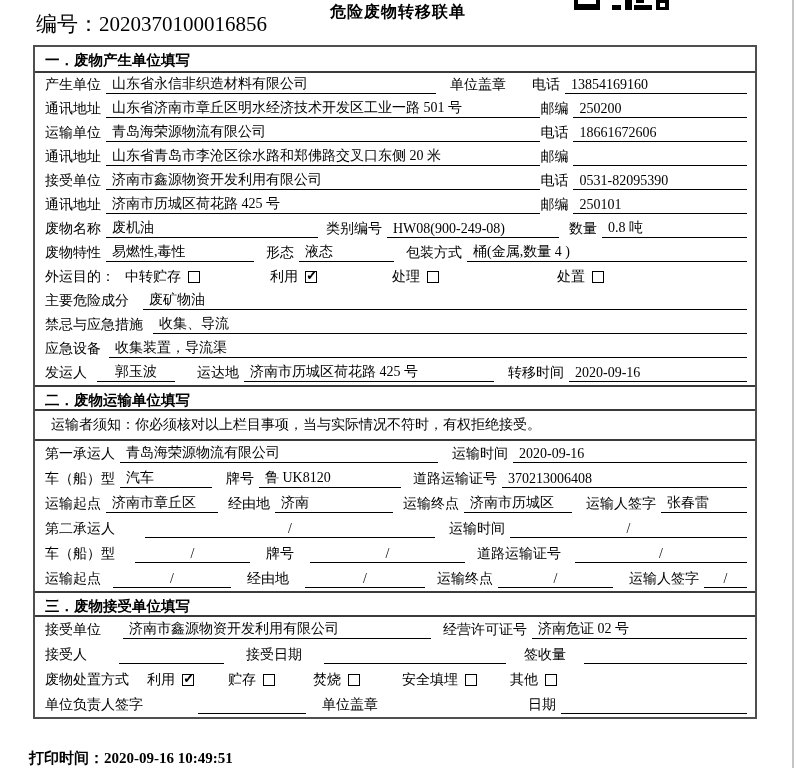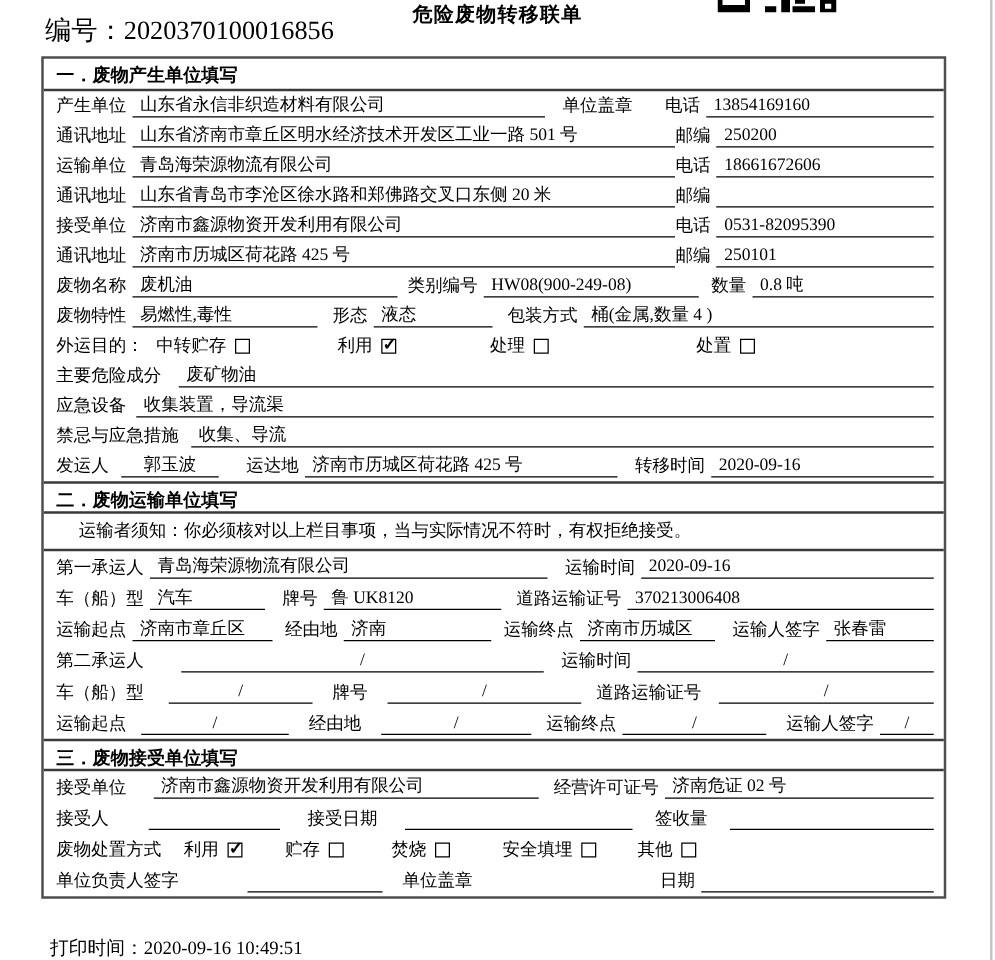--- a/index.html
+++ b/index.html
@@ -19,21 +19,21 @@
     border:2px solid #4f4f4f; background:#fff;
   }
   .sechead {
     font-weight:bold; font-size:14.5px;
     padding:4px 8px 4px 10px; height:26px;
     border-bottom:2px solid #3a3a3a;
   }
   .sechead.banded { border-top:2px solid #3a3a3a; }
   .note {
     height:30px; display:flex; align-items:center;
-    padding:0 28px; border-bottom:2px solid #3a3a3a; white-space:nowrap;
+    padding:0 16px; border-bottom:2px solid #3a3a3a; white-space:nowrap;
   }
   .row {
     display:flex; align-items:flex-end;
     height:24px; padding:0 8px 3px 10px; white-space:nowrap;
   }
   .row.h25 { height:25px; }
   .lbl { white-space:nowrap; }
   .u {
     display:inline-block; border-bottom:1px solid #000;
     padding:0 2px 0 6px; margin-left:5px; min-height:17px; white-space:nowrap;
@@ -45,21 +45,21 @@
   .cb {
     display:inline-block; width:12px; height:12px;
     border:1.5px solid #000; margin-left:7px; position:relative;
     vertical-align:-1px;
   }
   .cb.checked::after {
     content:"✓"; position:absolute; left:0px; top:-5px;
     font-size:14px; font-weight:bold; color:#000;
   }
   .opt { display:inline-flex; align-items:center; }
-  .print-time { position:absolute; left:40px; top:749px; font-size:15px; white-space:nowrap; }
+  .print-time { position:absolute; left:29px; top:749px; font-size:15px; white-space:nowrap;font-weight:bold; }
 </style>
 </head>
 <body>
 
 <div class="doc-no"><span>编号：</span><span>2020370100016856</span></div>
 
 <div class="title">危险废物转移联单</div>
 
 <svg class="qr" width="96" height="10" viewBox="0 0 96 10">
   <rect x="0" y="0" width="26" height="10" fill="#000"></rect>
@@ -170,27 +170,27 @@
       <span class="cb"></span>
     </span>
   </div>
 
   <div class="row">
     <span class="lbl">主要危险成分</span>
     <span class="u flex" style="margin-left:14px">废矿物油</span>
   </div>
 
   <div class="row">
+    <span class="lbl">禁忌与应急措施</span>
+    <span class="u flex" style="margin-left:10px">收集、导流</span>
+  </div>
+
+  <div class="row">
     <span class="lbl">应急设备</span>
     <span class="u flex" style="margin-left:8px">收集装置，导流渠</span>
-  </div>
-
-  <div class="row">
-    <span class="lbl">禁忌与应急措施</span>
-    <span class="u flex" style="margin-left:10px">收集、导流</span>
   </div>
 
   <div class="row">
     <span class="lbl">发运人</span>
     <span class="u center" style="width:78px;margin-left:10px">郭玉波</span>
     <span class="lbl" style="margin-left:22px">运达地</span>
     <span class="u" style="width:250px">济南市历城区荷花路 425 号</span>
     <span class="lbl" style="margin-left:14px">转移时间</span>
     <span class="u flex">2020-09-16</span>
   </div>

